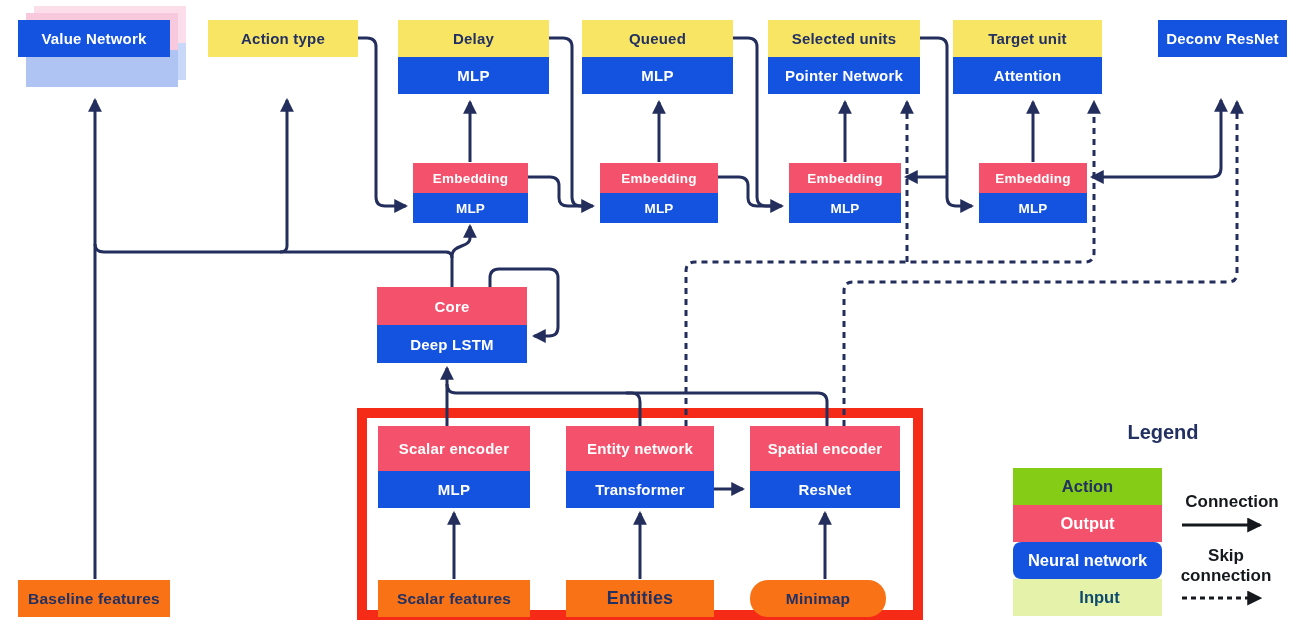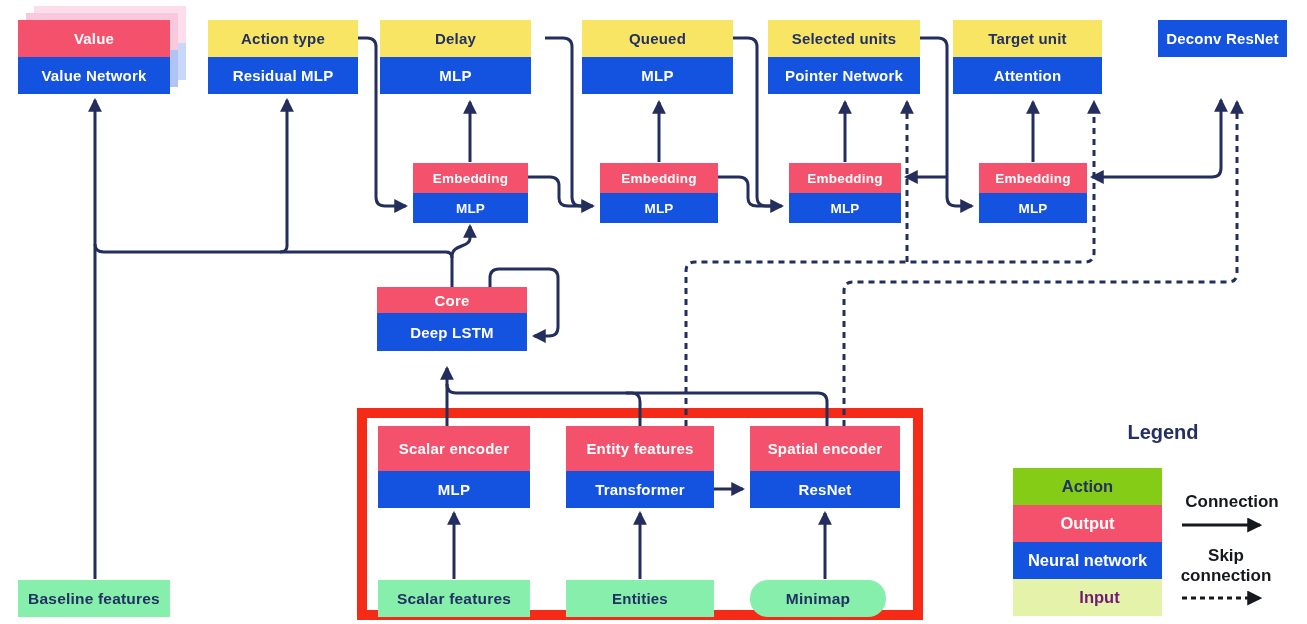--- a/index.html
+++ b/index.html
@@ -4,21 +4,21 @@
 <style>
   html,body{margin:0;padding:0;background:#ffffff;}
   .canvas{position:relative;width:1307px;height:624px;background:#ffffff;overflow:hidden;
           font-family:"Liberation Sans", sans-serif;}
   .node{position:absolute;z-index:3;}
   .part{display:flex;align-items:center;justify-content:center;
         font-weight:700;letter-spacing:.2px;}
   .yellow{background:#F8E564;color:#223062;}
   .pink{background:#F4516C;color:#ffffff;}
   .blue{background:#1453E0;color:#ffffff;}
-  .green{background:#86efac;color:#223062;}
+  .green{background:#f97316;color:#223062;}
   .f15{font-size:15px;}
   .f14{font-size:13.5px;}
   .shadow{position:absolute;z-index:2;}
   .shadow .part{width:100%;}
   .redbox{position:absolute;z-index:1;border:10px solid #F62B17;background:transparent;}
   svg.wires{position:absolute;left:0;top:0;z-index:2;}
   .legend-title{position:absolute;z-index:3;font-size:20px;font-weight:700;color:#223062;text-align:center;}
   .legend-stack{position:absolute;z-index:3;}
   .legend-row{display:flex;align-items:center;justify-content:center;height:37px;
               font-size:16.5px;font-weight:700;}
@@ -81,30 +81,28 @@
       <path d="M907,262 V102" marker-end="url(#arr)"></path>
       <path d="M844,426 V291 Q844,282 853,282 H1228 Q1237,282 1237,273 V102" marker-end="url(#arr)"></path>
     </g>
     <g>
       <path d="M1182,525 H1260" fill="none" stroke="#15181c" stroke-width="3" marker-end="url(#arrb)"></path>
       <path d="M1182,598 H1260" fill="none" stroke="#15181c" stroke-width="3" stroke-dasharray="5 4" marker-end="url(#arrb)"></path>
     </g>
   </svg>
 
   <div class="node" style="left:18px;top:20px;width:152px;">
-    <div class="part pink f15" style="height:37px;">Value</div>
     <div class="part blue f15" style="height:37px;">Value Network</div>
   </div>
 
   <div class="node" style="left:208px;top:20px;width:150px;">
     <div class="part yellow f15" style="height:37px;">Action type</div>
-    <div class="part blue f15" style="height:37px;">Residual MLP</div>
   </div>
 
-  <div class="node" style="left:380px;top:20px;width:151px;text-align:right;">
+  <div class="node" style="left:398px;top:20px;width:151px;text-align:right;">
     <div class="part yellow f15" style="height:37px;">Delay</div>
     <div class="part blue f15" style="height:37px;">MLP</div>
   </div>
 
   <div class="node" style="left:582px;top:20px;width:151px;">
     <div class="part yellow f15" style="height:37px;">Queued</div>
     <div class="part blue f15" style="height:37px;">MLP</div>
   </div>
 
   <div class="node" style="left:768px;top:20px;width:152px;">
@@ -135,51 +133,51 @@
     <div class="part pink f14" style="height:30px;">Embedding</div>
     <div class="part blue f14" style="height:30px;">MLP</div>
   </div>
 
   <div class="node" style="left:979px;top:163px;width:108px;">
     <div class="part pink f14" style="height:30px;">Embedding</div>
     <div class="part blue f14" style="height:30px;">MLP</div>
   </div>
 
   <div class="node" style="left:377px;top:287px;width:150px;">
-    <div class="part pink f15" style="height:26px;">Core</div>
+    <div class="part pink f15" style="height:38px;">Core</div>
     <div class="part blue f15" style="height:38px;">Deep LSTM</div>
   </div>
 
   <div class="node" style="left:378px;top:426px;width:152px;">
     <div class="part pink f15" style="height:45px;">Scalar encoder</div>
     <div class="part blue f15" style="height:37px;">MLP</div>
   </div>
 
   <div class="node" style="left:566px;top:426px;width:148px;">
-    <div class="part pink f15" style="height:45px;">Entity features</div>
+    <div class="part pink f15" style="height:45px;">Entity network</div>
     <div class="part blue f15" style="height:37px;">Transformer</div>
   </div>
 
   <div class="node" style="left:750px;top:426px;width:150px;">
     <div class="part pink f15" style="height:45px;">Spatial encoder</div>
     <div class="part blue f15" style="height:37px;">ResNet</div>
   </div>
 
   <div class="node part green" style="left:18px;top:580px;width:152px;height:37px;font-size:15.5px;">Baseline features</div>
   <div class="node part green" style="left:378px;top:580px;width:152px;height:37px;font-size:15.5px;">Scalar features</div>
-  <div class="node part green" style="left:566px;top:580px;width:148px;height:37px;font-size:15px;">Entities</div>
+  <div class="node part green" style="left:566px;top:580px;width:148px;height:37px;font-size:18px;">Entities</div>
   <div class="node part green" style="left:750px;top:580px;width:136px;height:37px;font-size:15.5px;border-radius:18px;">Minimap</div>
 
   <div class="legend-title" style="left:1103px;top:421px;width:120px;">Legend</div>
 
   <div class="legend-stack" style="left:1013px;top:468px;width:149px;">
     <div class="legend-row" style="background: #84cc16; color: rgb(34, 48, 98);">Action</div>
     <div class="legend-row" style="background: rgb(244, 81, 108); color: rgb(255, 255, 255);">Output</div>
-    <div class="legend-row" style="background: rgb(20, 83, 224); color: rgb(255, 255, 255);">Neural network</div>
-    <div class="legend-row" style="background: rgb(229, 242, 169); color: #701a75; padding-left: 24px;">Input</div>
+    <div class="legend-row" style="background: rgb(20, 83, 224); color: rgb(255, 255, 255); border-radius: 8px;">Neural network</div>
+    <div class="legend-row" style="background: rgb(229, 242, 169); color: #0c4a6e; padding-left: 24px;">Input</div>
   </div>
 
   <div class="legend-label" style="left:1172px;top:492px;width:120px;">Connection</div>
 
   <div class="legend-label" style="left:1156px;top:546px;width:140px;">
     <span>Skip</span><br>
     <span>connection</span>
   </div>
 
 </div>

